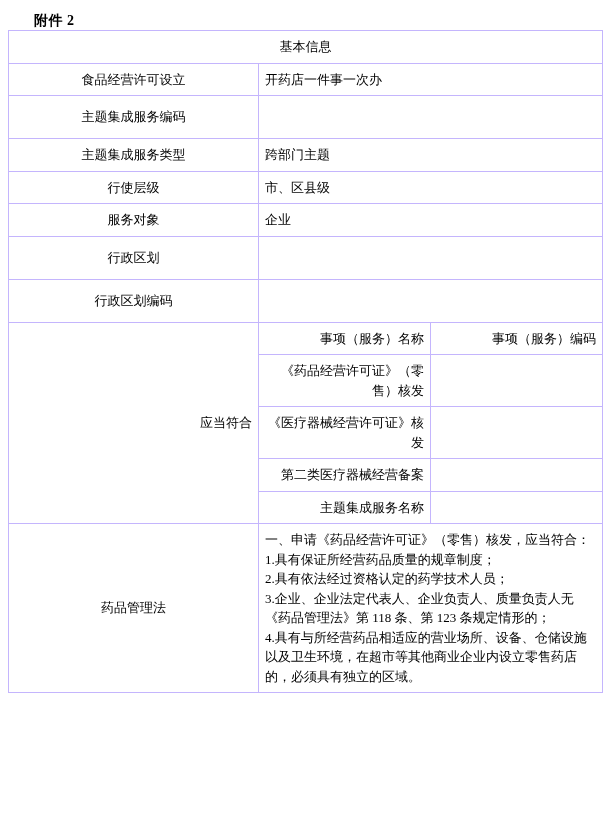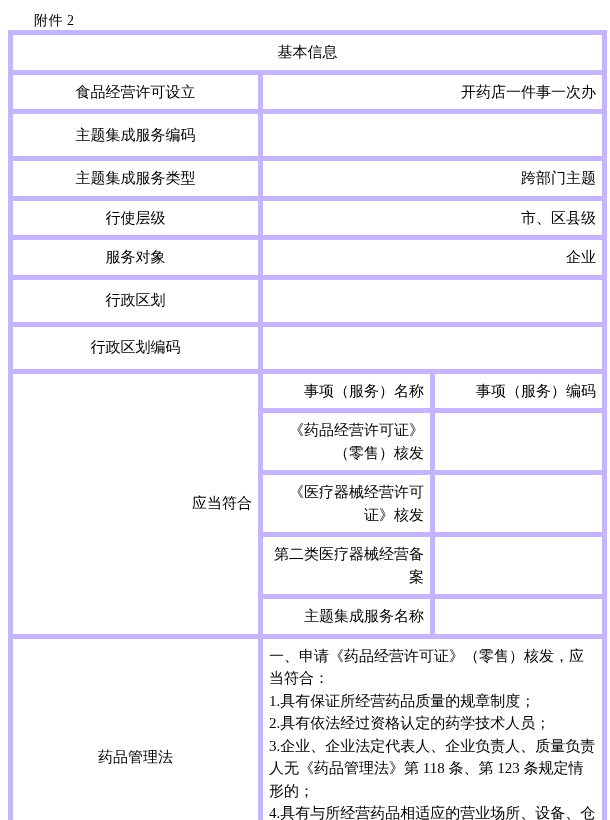--- a/index.html
+++ b/index.html
@@ -17,21 +17,21 @@
   }
   .page {
     width: 610px;
     height: 820px;
     box-sizing: border-box;
     padding: 10px 8px 0 8px;
     position: relative;
   }
   .attachment-label {
     font-size: 14px;
-    font-weight: normal;
+    font-weight: bold;
     letter-spacing: 0.5px;
     margin: 2px 0 0 2px;
     font-family: "Liberation Serif", "DejaVu Serif", serif;
     padding-left: 24px;
   }
   .doc-title {
     text-align: center;
     font-size: 24px;
     font-weight: bold;
     letter-spacing: 1px;
@@ -39,37 +39,37 @@
     margin-bottom: 24px;
     font-family: "Liberation Serif", "DejaVu Serif", serif;
   }
   table.main {
     border-collapse: collapse;
     width: 594px;
     margin: 0 auto;
     table-layout: fixed;
   }
   table.main td {
-    border: 5px solid #c4b5fd;
-    font-size: 15px;
+    border: 1px solid #c4b5fd;
+    font-size: 13px;
     padding: 6px 6px;
     vertical-align: middle;
     line-height: 1.5;
   }
   .section-head {
     text-align: center;
     font-size: 15px;
     padding: 9px 6px;
   }
   .label-cell {
     text-align: center;
     width: 250px;
   }
   .value-cell {
-    text-align: right;
+    text-align: left;
   }
   .blank-cell { height: 30px; }
   .inner td {
     border: 1px solid #000000;
     font-size: 13.5px;
     text-align: right;
     padding: 6px 4px;
     line-height: 1.5;
     margin-left: 16px;
   }

